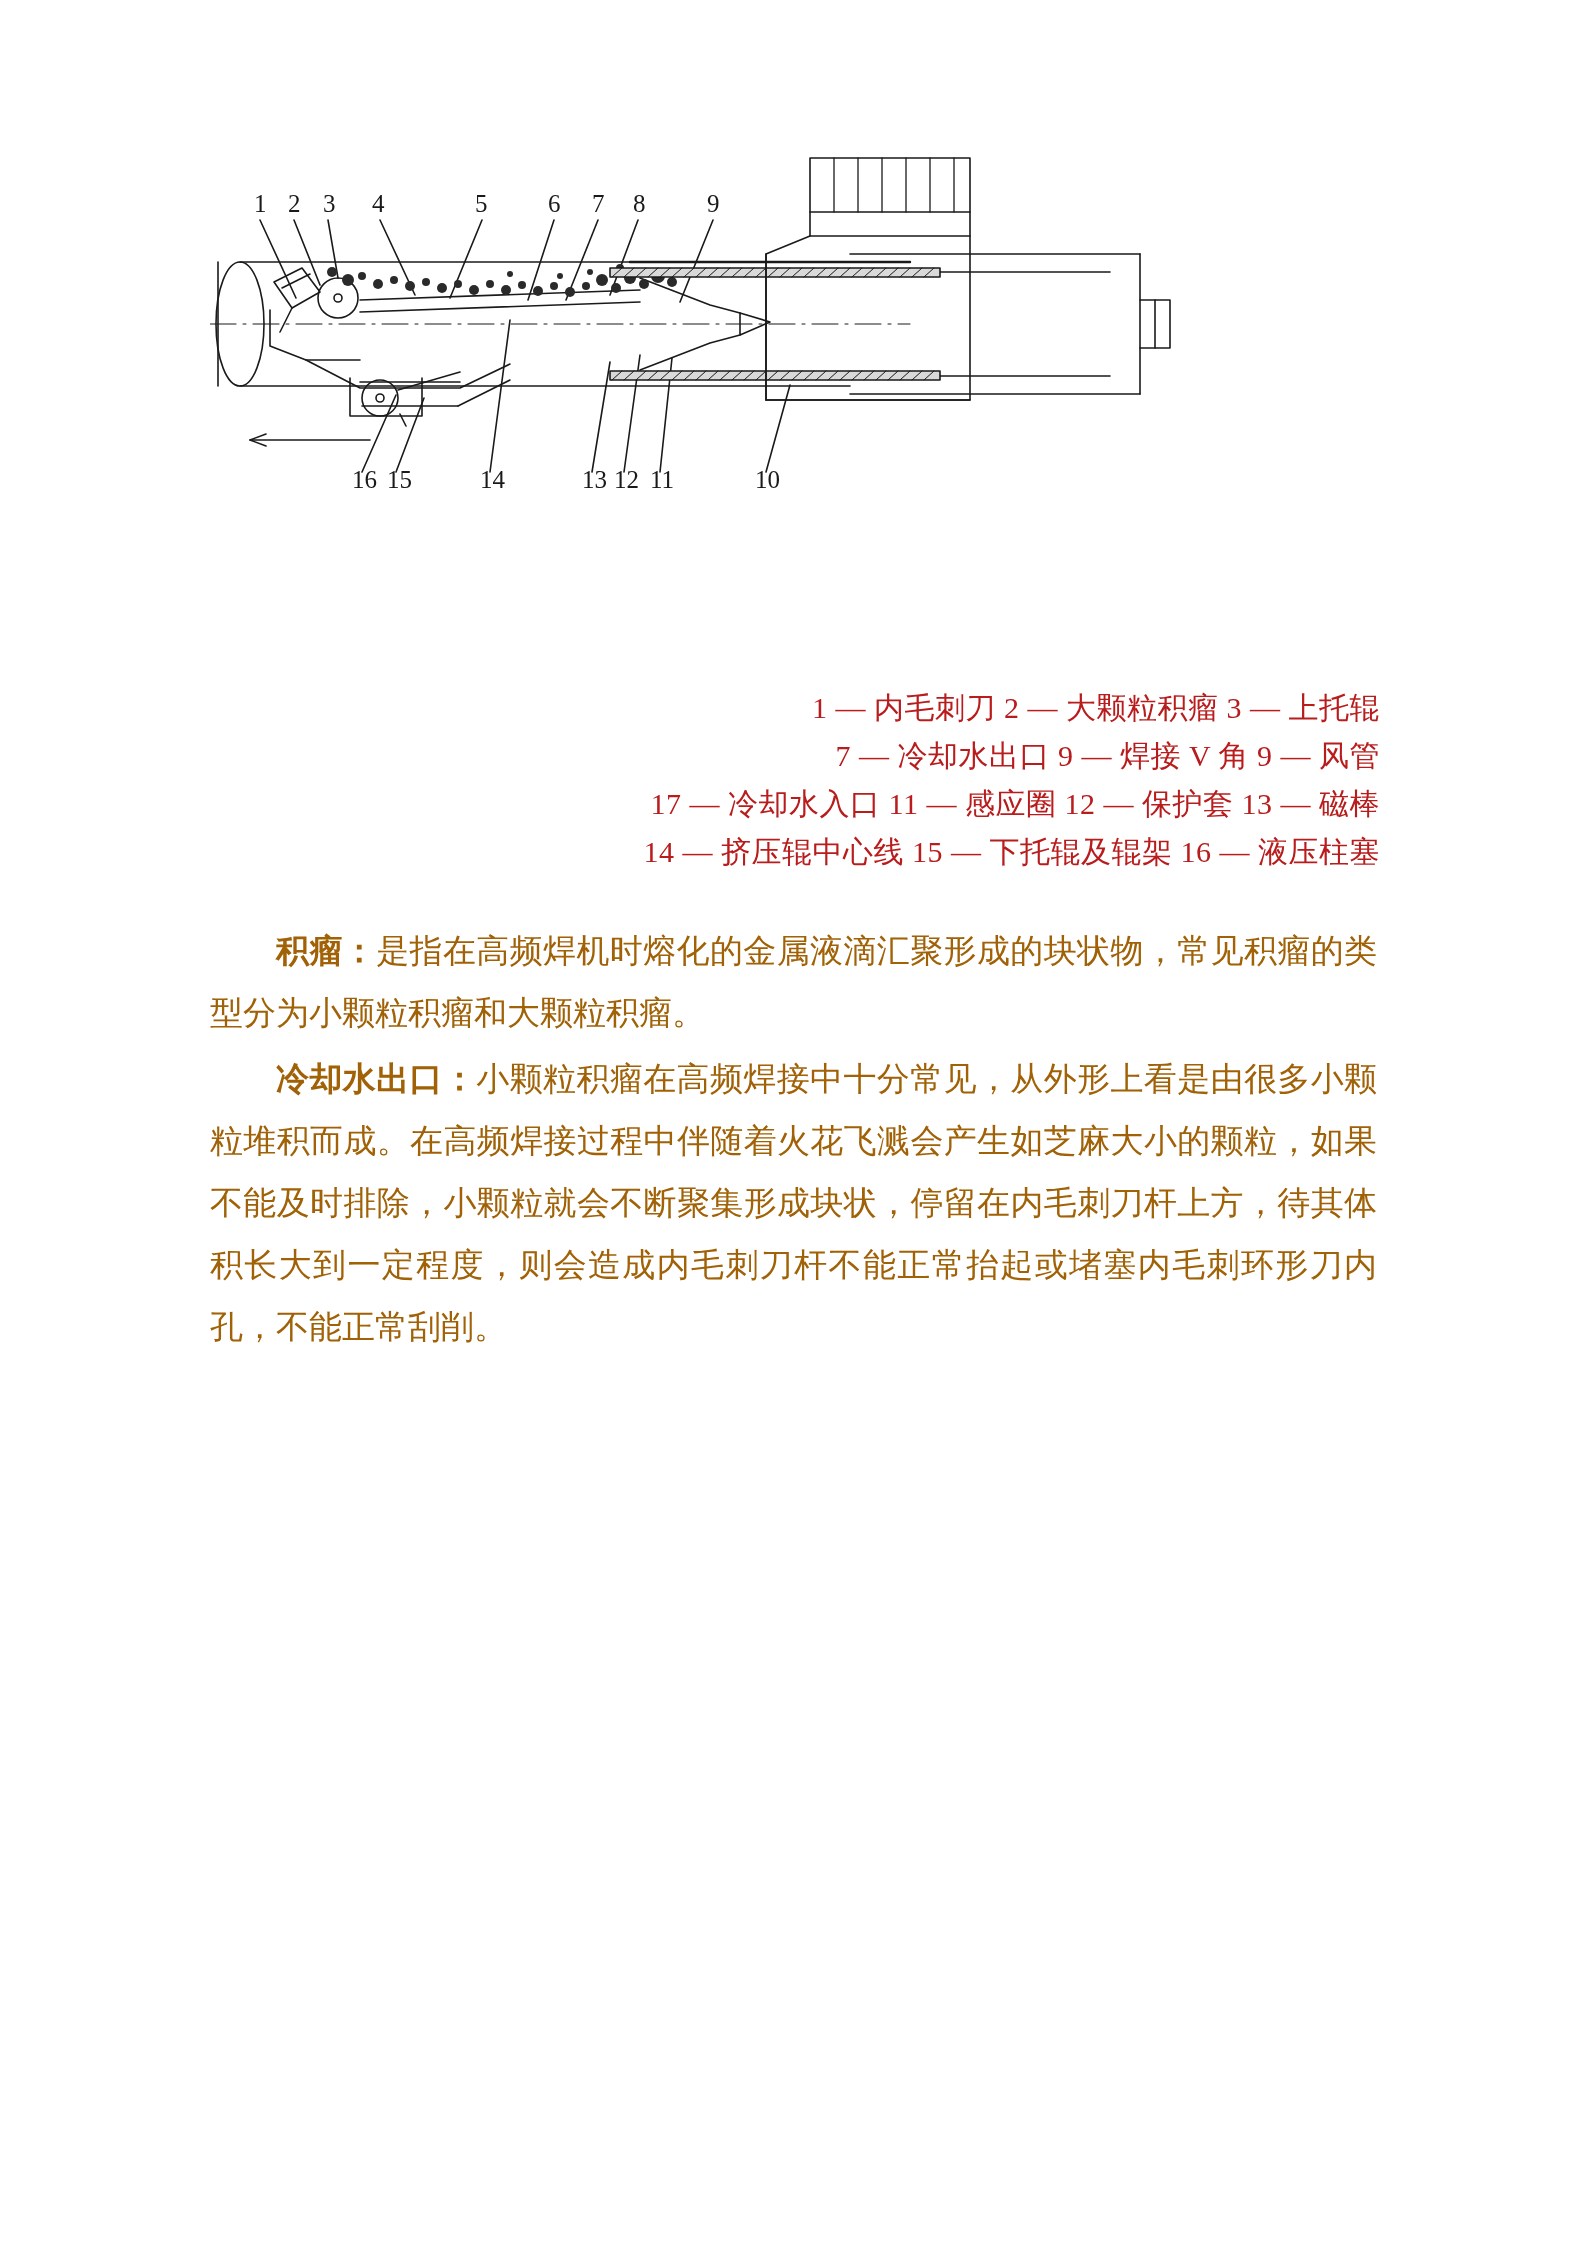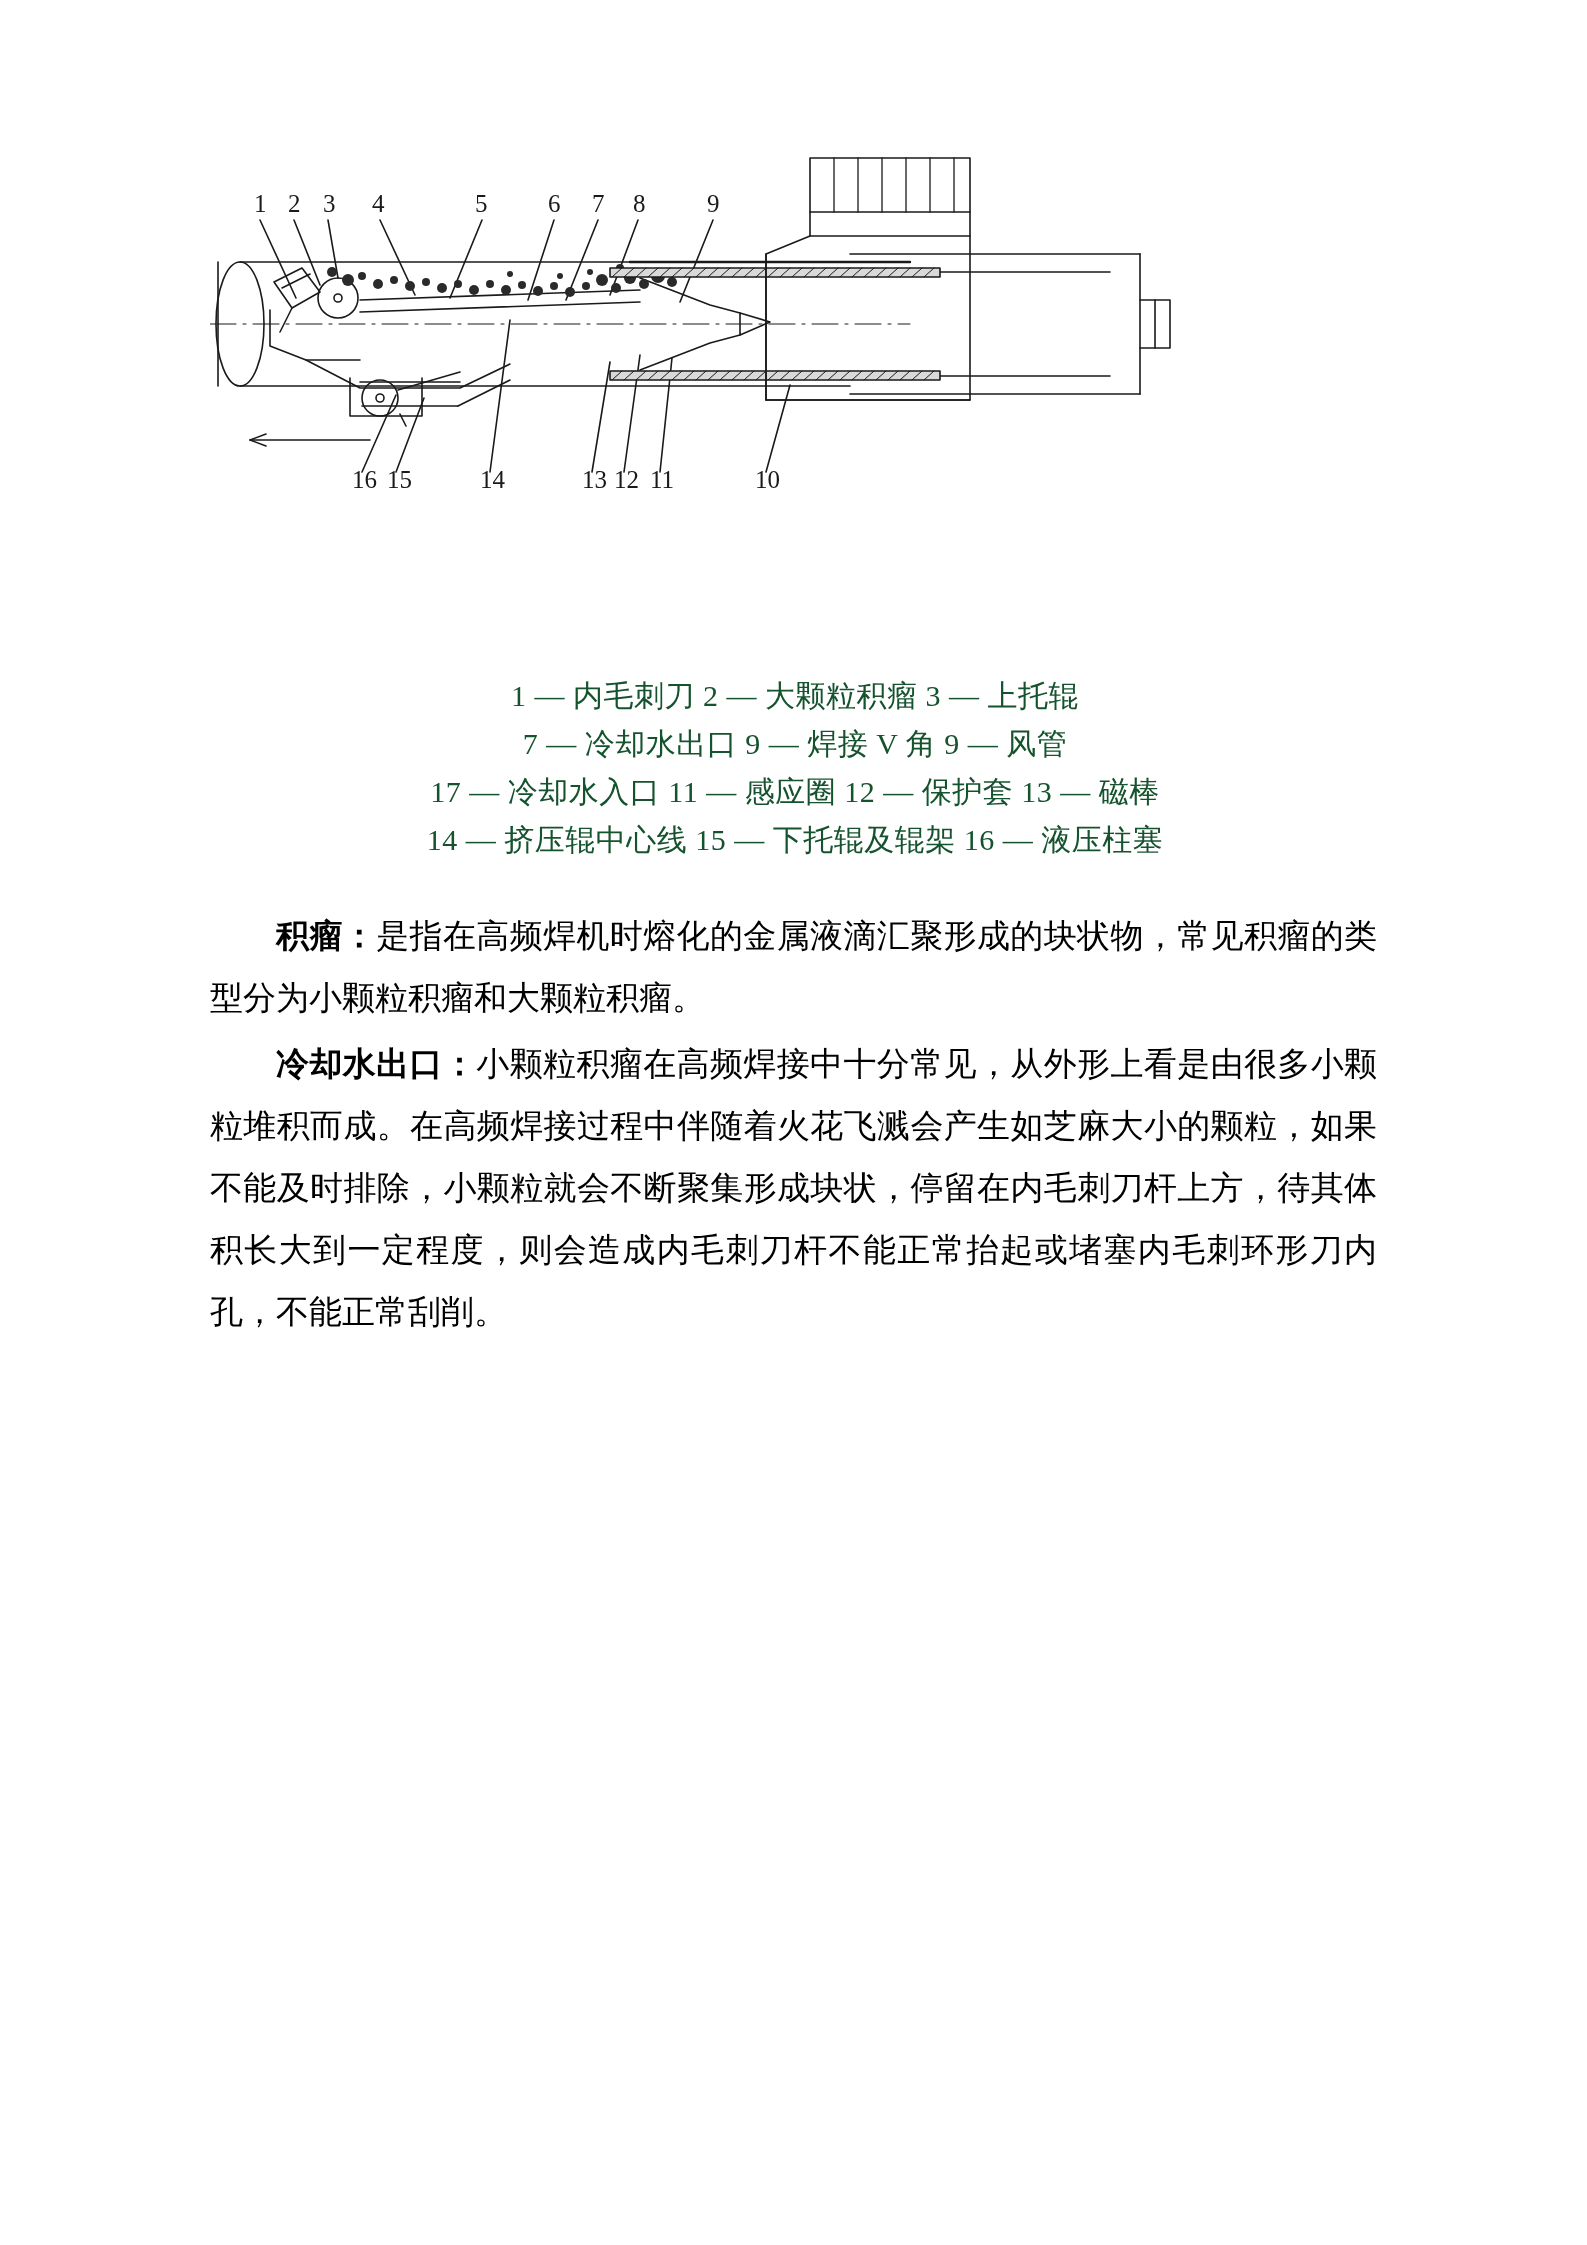--- a/index.html
+++ b/index.html
@@ -33,40 +33,40 @@
     width: 1170px;
     height: 500px;
     position: relative;
   }
   .figure-svg-wrap svg {
     display: block;
   }
 
   
   .legend {
-    margin-top: 22px;
-    text-align: center;
+    margin-top: 34px;
+    text-align: right;
     font-family: "Liberation Serif", "DejaVu Serif", serif;
     font-size: 30px;
     line-height: 48px;
-    color: #14532d;
+    color: #b91c1c;
     letter-spacing: 0.5px;
   }
   .legend-line {
     white-space: nowrap;
   }
 
   
   .body-text {
     margin-top: 44px;
     font-size: 33px;
     line-height: 62px;
-    color: #000000;
+    color: #a16207;
     text-align: justify;
-    font-family: Liberation Mono, monospace;
+    font-family: Liberation Serif, serif;
   }
   .para {
     text-indent: 66px;
     margin: 0 0 4px 0;
   }
   .term {
     font-weight: bold;
   }
 </style>
 </head>

